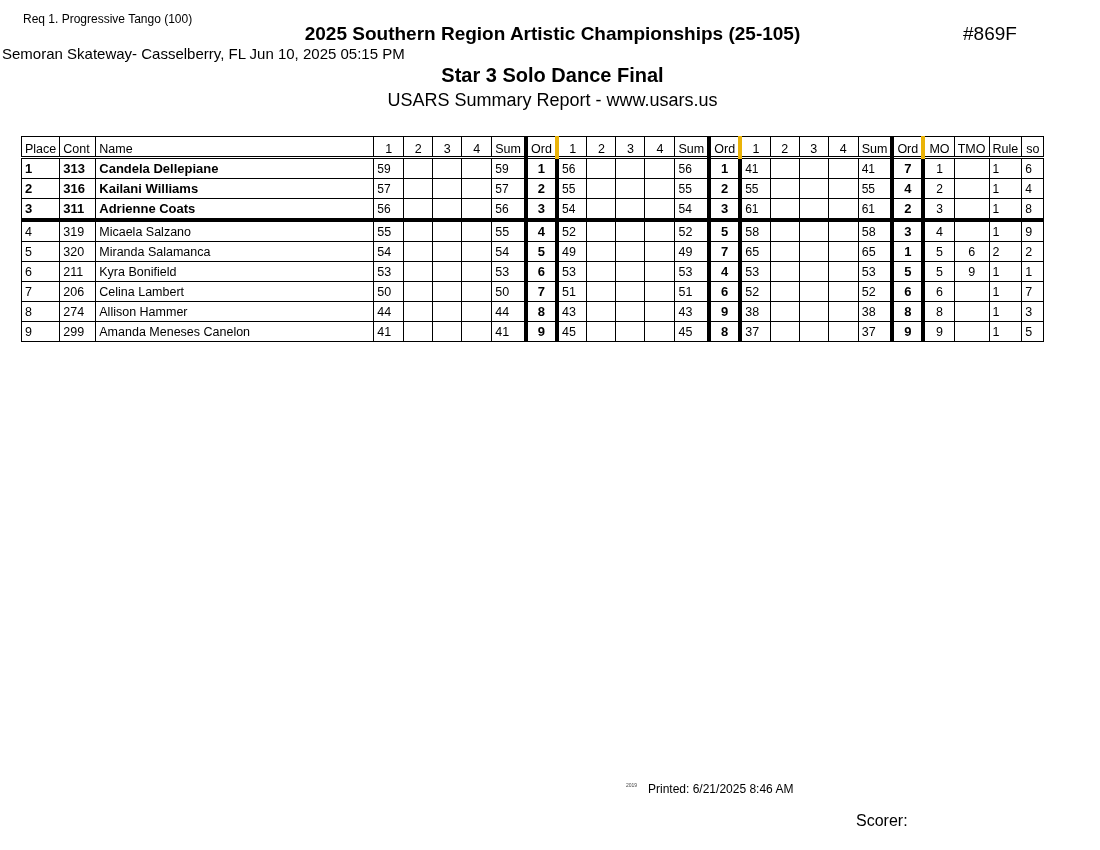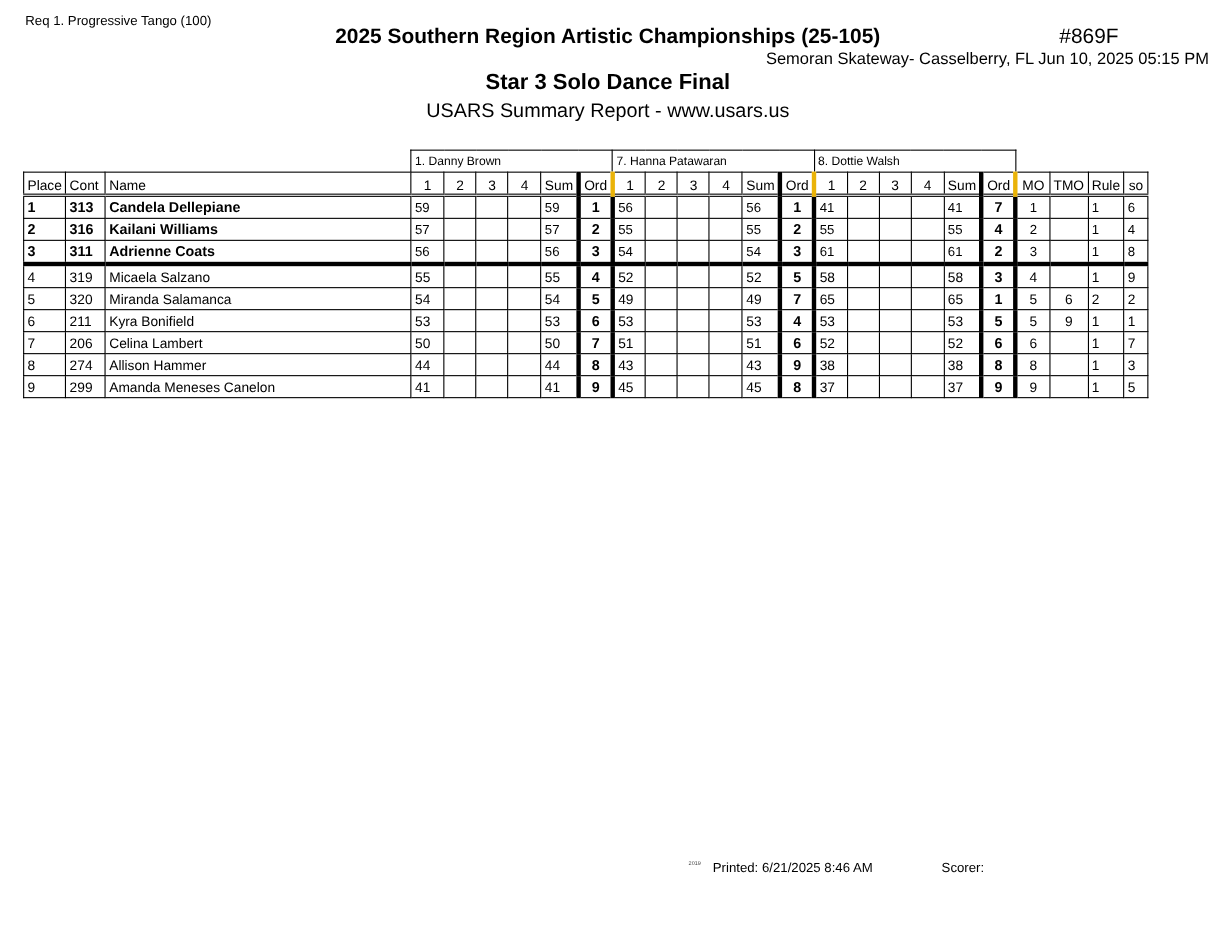--- a/index.html
+++ b/index.html
@@ -1,40 +1,40 @@
 <!DOCTYPE html>
 <html><head>
 <meta charset="utf-8">
 <style>
   html, body { margin:0; padding:0; background:#fff; }
   body { width:1100px; height:850px; position:relative; font-family:"Liberation Sans", sans-serif; color:#000; overflow:hidden; }
   .abs { position:absolute; white-space:nowrap; }
   #req { left:23px; top:12px; font-size:12px; }
   #title { left:0; width:1105px; text-align:center; top:23px; font-size:19px; font-weight:bold; }
-  #venue { left:14px; width:1085px; text-align:right; top:45px; font-size:15px; }
+  #venue { left:2px; width:1085px; text-align:left; top:45px; font-size:15px; }
   #event { left:0; width:1105px; text-align:center; top:64px; font-size:20px; font-weight:bold; }
   #report { left:0; width:1105px; text-align:center; top:90px; font-size:18px; }
   #code { left:963px; top:23px; font-size:19px; font-weight:normal; }
 
   table.scores { position:absolute; left:21px; top:136px; border-collapse:collapse; table-layout:fixed; font-size:12.5px; }
   table.scores td { border:1px solid #000; height:19px; padding:0 3px; overflow:hidden; white-space:nowrap; }
   table.scores tr.judges td { height:19px; font-size:11px; vertical-align:middle; }
   table.scores tr.judges td.blank { border:none; }
   table.scores tr.hdr td { height:19px; border-bottom:3px double #000; vertical-align:bottom; }
   table.scores td.c { text-align:center; }
   table.scores td.r { }
   table.scores td.ord { border-left:4px solid #000; border-right:4px solid #000; font-weight:bold; text-align:center; font-size:13px; }
   table.scores tr.top td { font-weight:bold; font-size:13px; }
   table.scores tr.top td.sc { font-weight:normal; font-size:12px;margin-top:20px; }
   table.scores tr.cut td { border-bottom:4px solid #000; }
   table.scores tr.hdr td.ordh { border-left:4px solid #000; border-right:4px solid #eab308; text-align:center; }
 
   #footer-mark { left:626px; top:782px; font-size:5px; color:#444; }
   #printed { left:648px; top:782px; font-size:12px; }
-  #scorer { left:856px; top:782px; font-size:12px; }
+  #scorer { left:856px; top:812px; font-size:16px; }
 </style>
 </head>
 <body>
 
 <div class="abs" id="req">Req  1.  Progressive Tango (100)</div>
 <div class="abs" id="title">2025 Southern Region Artistic Championships (25-105)</div>
 <div class="abs" id="venue">Semoran Skateway- Casselberry, FL  Jun 10, 2025  05:15 PM</div>
 <div class="abs" id="event">Star 3 Solo Dance Final</div>
 <div class="abs" id="report">USARS Summary Report - www.usars.us</div>
 <div class="abs" id="code">#869F</div>
@@ -61,27 +61,20 @@
       <col style="width:29px">
       <col style="width:30px">
       <col style="width:30px">
       <col style="width:30px">
     <col style="width:31px">
       <col style="width:34px">
       <col style="width:32px">
       <col style="width:22px">
   </colgroup>
   <tbody id="tbody">
-    <tr class="judges">
-      <td class="blank" colspan="3"></td>
-      <td colspan="6">1.  Danny Brown</td>
-      <td colspan="6">7.  Hanna Patawaran</td>
-      <td colspan="6">8.  Dottie  Walsh</td>
-      <td class="blank" colspan="4"></td>
-    </tr>
     <tr class="hdr">
       <td>Place</td>
       <td>Cont</td>
       <td>Name</td>
       <td class="c">1</td>
       <td class="c">2</td>
       <td class="c">3</td>
       <td class="c">4</td>
       <td class="c">Sum</td>
       <td class="ordh">Ord</td>

